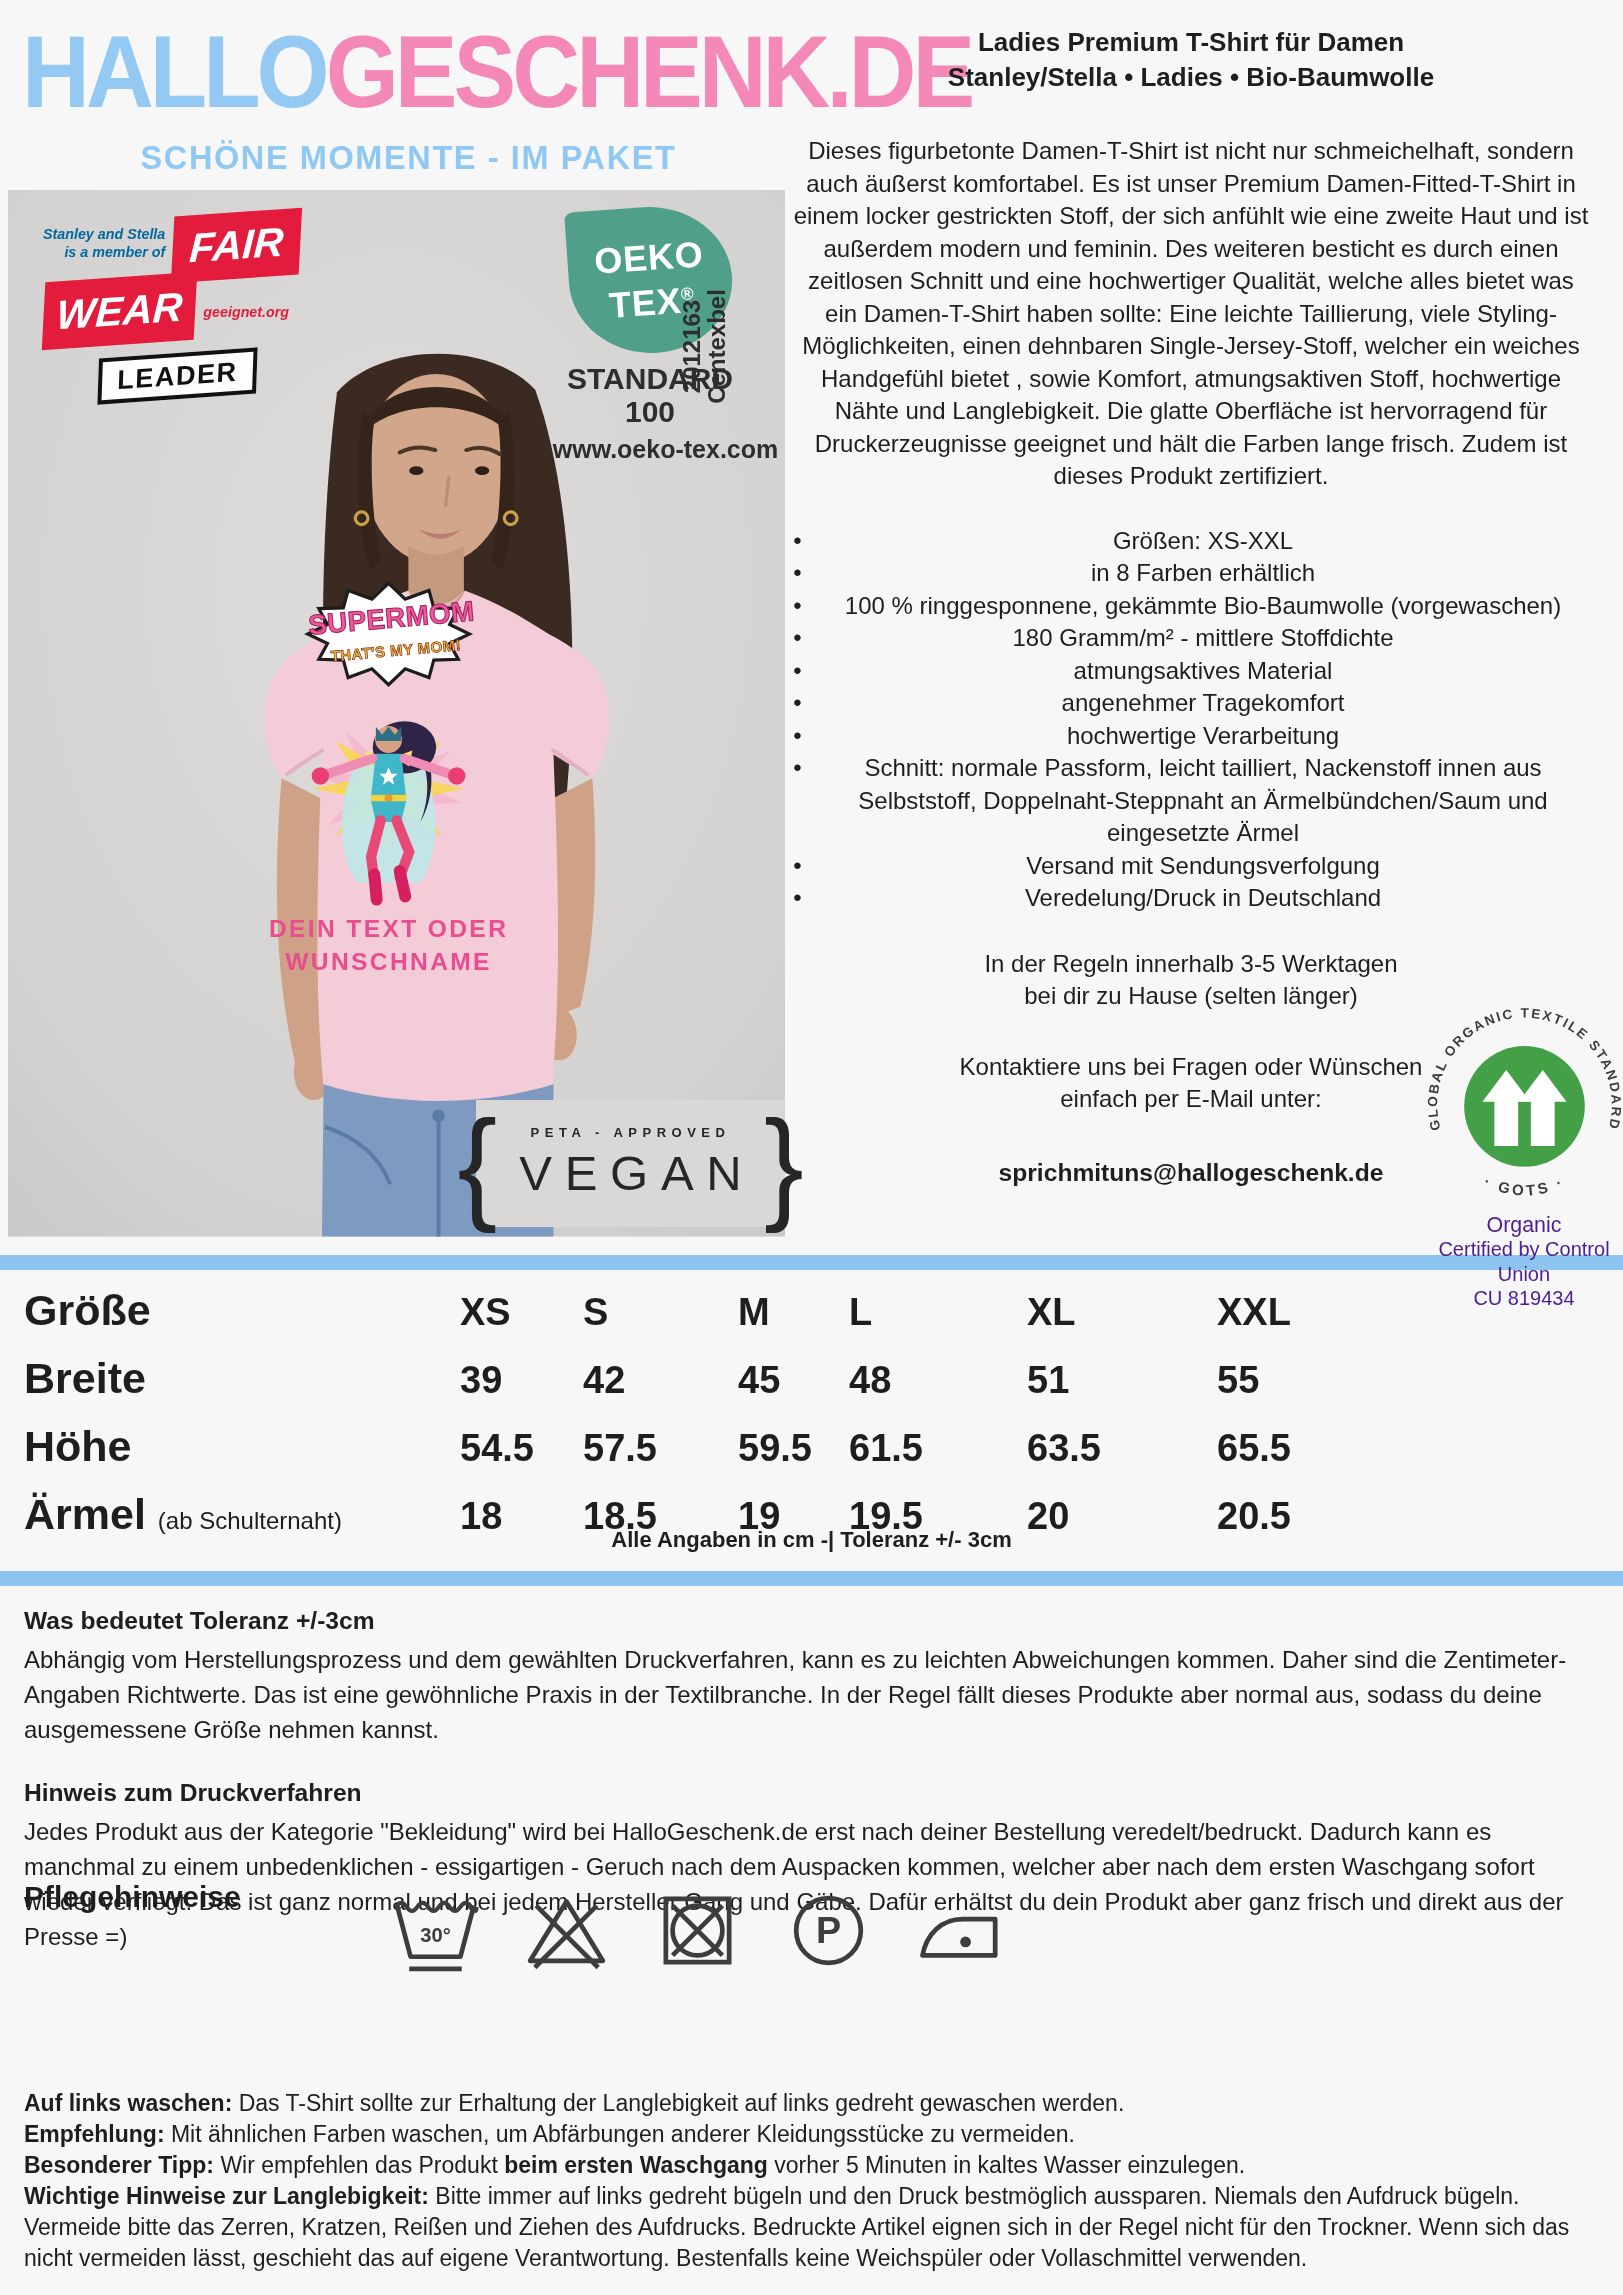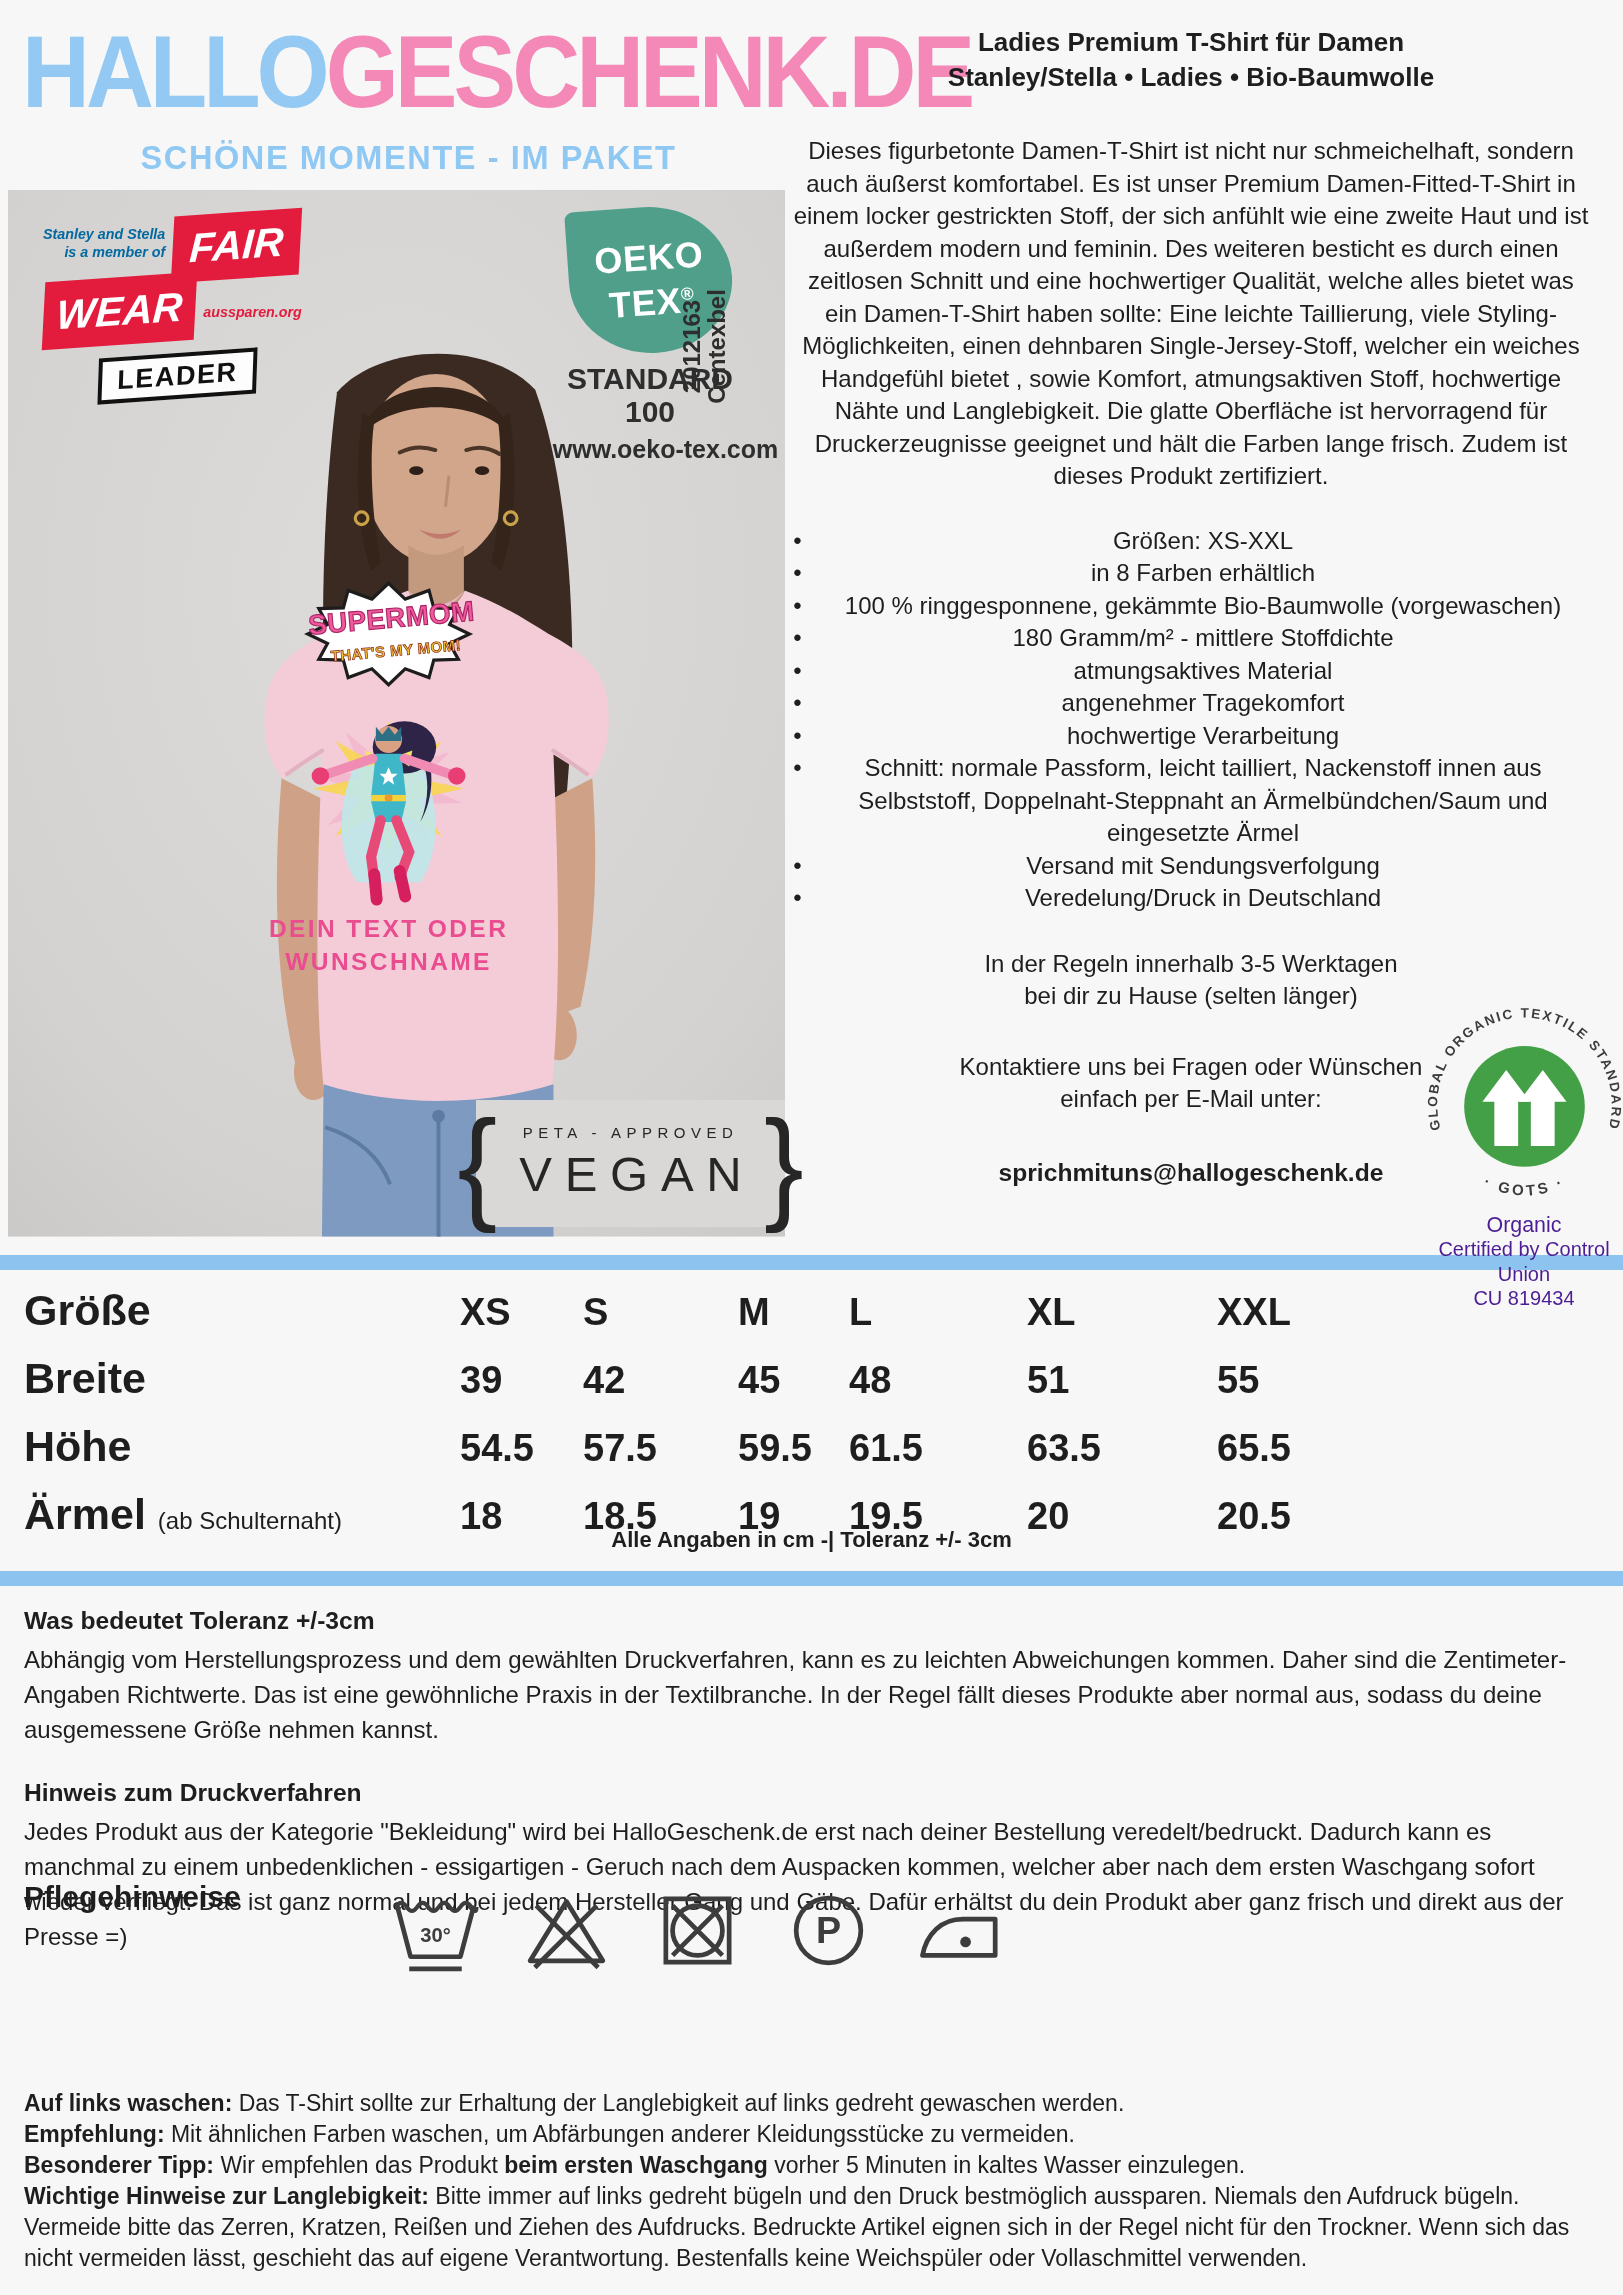--- a/index.html
+++ b/index.html
@@ -48,21 +48,21 @@
   .oeko-vert { position:absolute; left:187px; top:48px; width:119px; color:#2e2e2e;
                font-size:24px; font-weight:800; line-height:25px;
                transform:rotate(-90deg); transform-origin:48px 103px; white-space:pre-line; }
   .oeko-url { position:absolute; left:-32px; top:228px; width:301px; font-size:25px; font-weight:800; color:#2e2e2e; }
 
   
   .vegan-badge { position:absolute; right:0px; bottom:9.5px; width:309px; height:127px; z-index:3;
                  background:#d9d8d6; display:flex; align-items:center; justify-content:center; gap:9.5px; }
   .vbrace { font-size:119px; font-weight:400; color:#262626; transform:scaleY(1.05); line-height:119px; }
   .vcenter { text-align:center; color:#262626; }
-  .vapproved { font-size:15px; font-weight:400; letter-spacing:5.5px; }
+  .vapproved { font-size:13px; font-weight:700; letter-spacing:5.5px; }
   .vword { margin-top:4.8px; font-size:49px; font-weight:400; letter-spacing:12.7px; text-indent:12.7px; }
 
   
   .right-col { position:absolute; left:790px; top:25px; width:802px; font-size:24px; line-height:32.5px;text-align:center; }
   .prod-title { font-size:26px; font-weight:800; line-height:35px; }
   .prod-subtitle { font-size:26px; font-weight:800; line-height:35px; }
   .prod-desc { margin-top:40px; }
   .bullets { margin-top:32px; list-style:none; }
   .bullets li { padding-left:24px; position:relative; }
   .bullets li::before { content:"•"; position:absolute; left:3.2px; }
@@ -194,21 +194,21 @@
         <text x="0" y="442" text-anchor="middle" font-size="31" font-weight="800" fill="#ea4d8f" letter-spacing="3">DEIN TEXT ODER</text>
         <text x="0" y="484" text-anchor="middle" font-size="31" font-weight="800" fill="#ea4d8f" letter-spacing="3">WUNSCHNAME</text>
       </g>
     </svg>
 
     <div class="fairwear">
       <div class="fw-member">Stanley and Stella
 is a member of</div>
       <div class="fw-box fw-fair">FAIR</div>
       <div class="fw-box fw-wear">WEAR</div>
-      <div class="fw-url">aussparen.org</div>
+      <div class="fw-url">geeignet.org</div>
       <div class="fw-leader">LEADER</div>
     </div>
 
     <div class="oekotex">
       <div class="oeko-blob">
         <div>OEKO</div>
         <div><span>TEX</span><span class="oeko-sup">®</span></div>
       </div>
       <div class="oeko-standard" style="white-space:pre-line;">STANDARD
 100</div>

